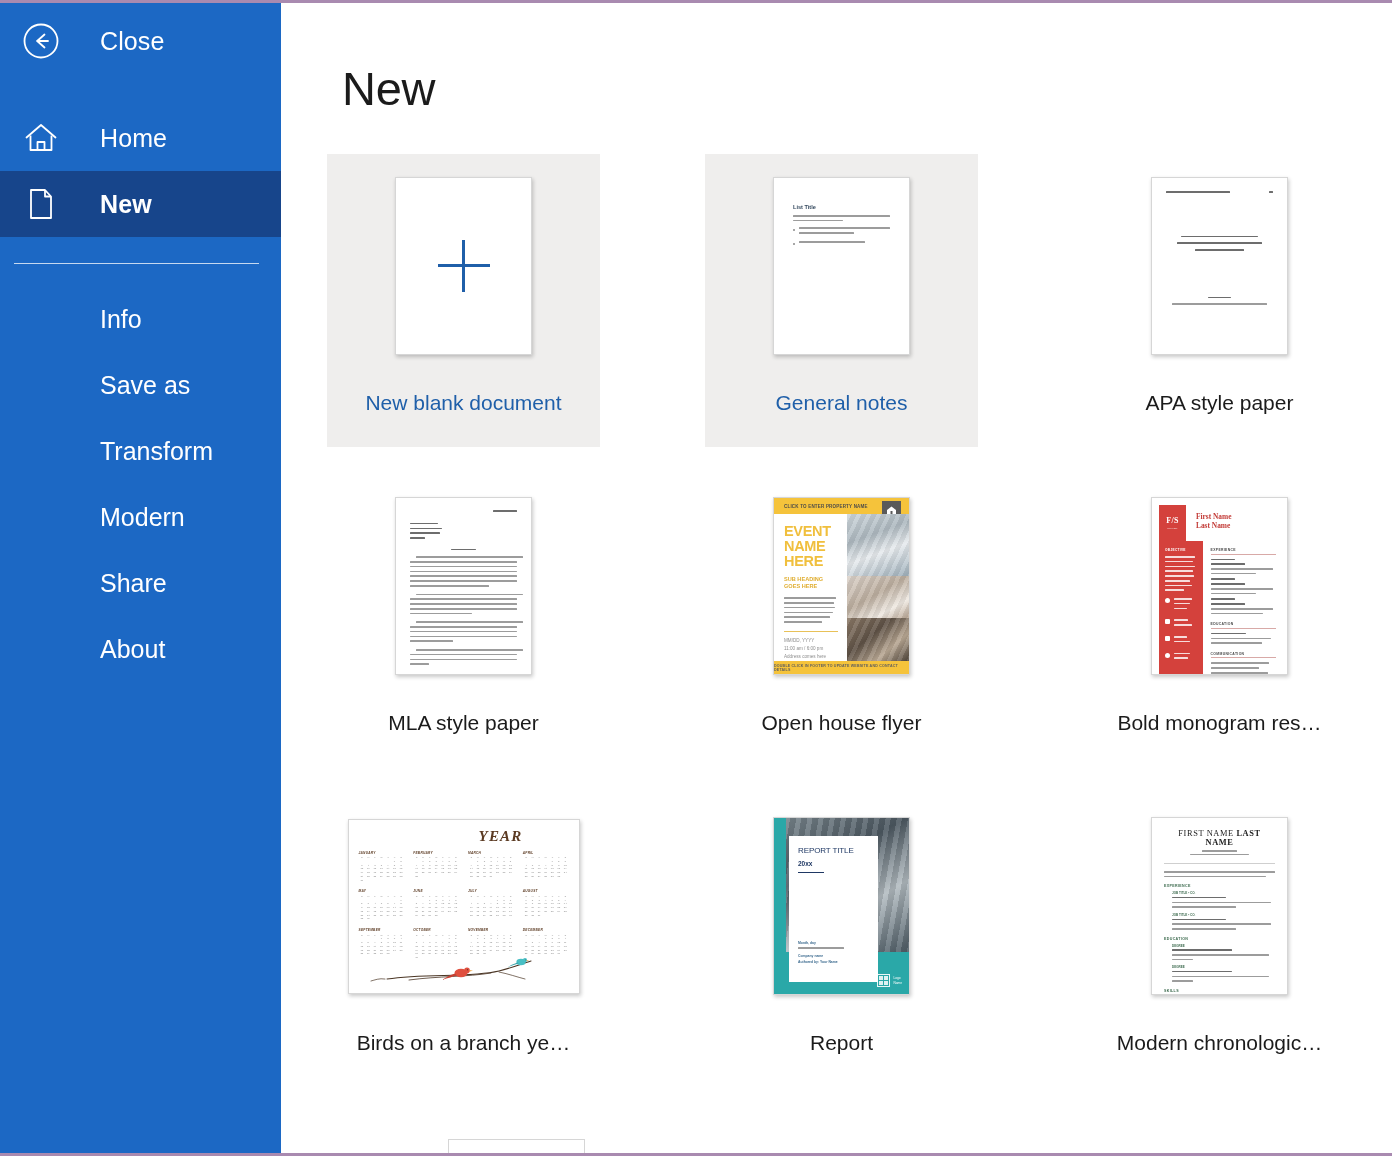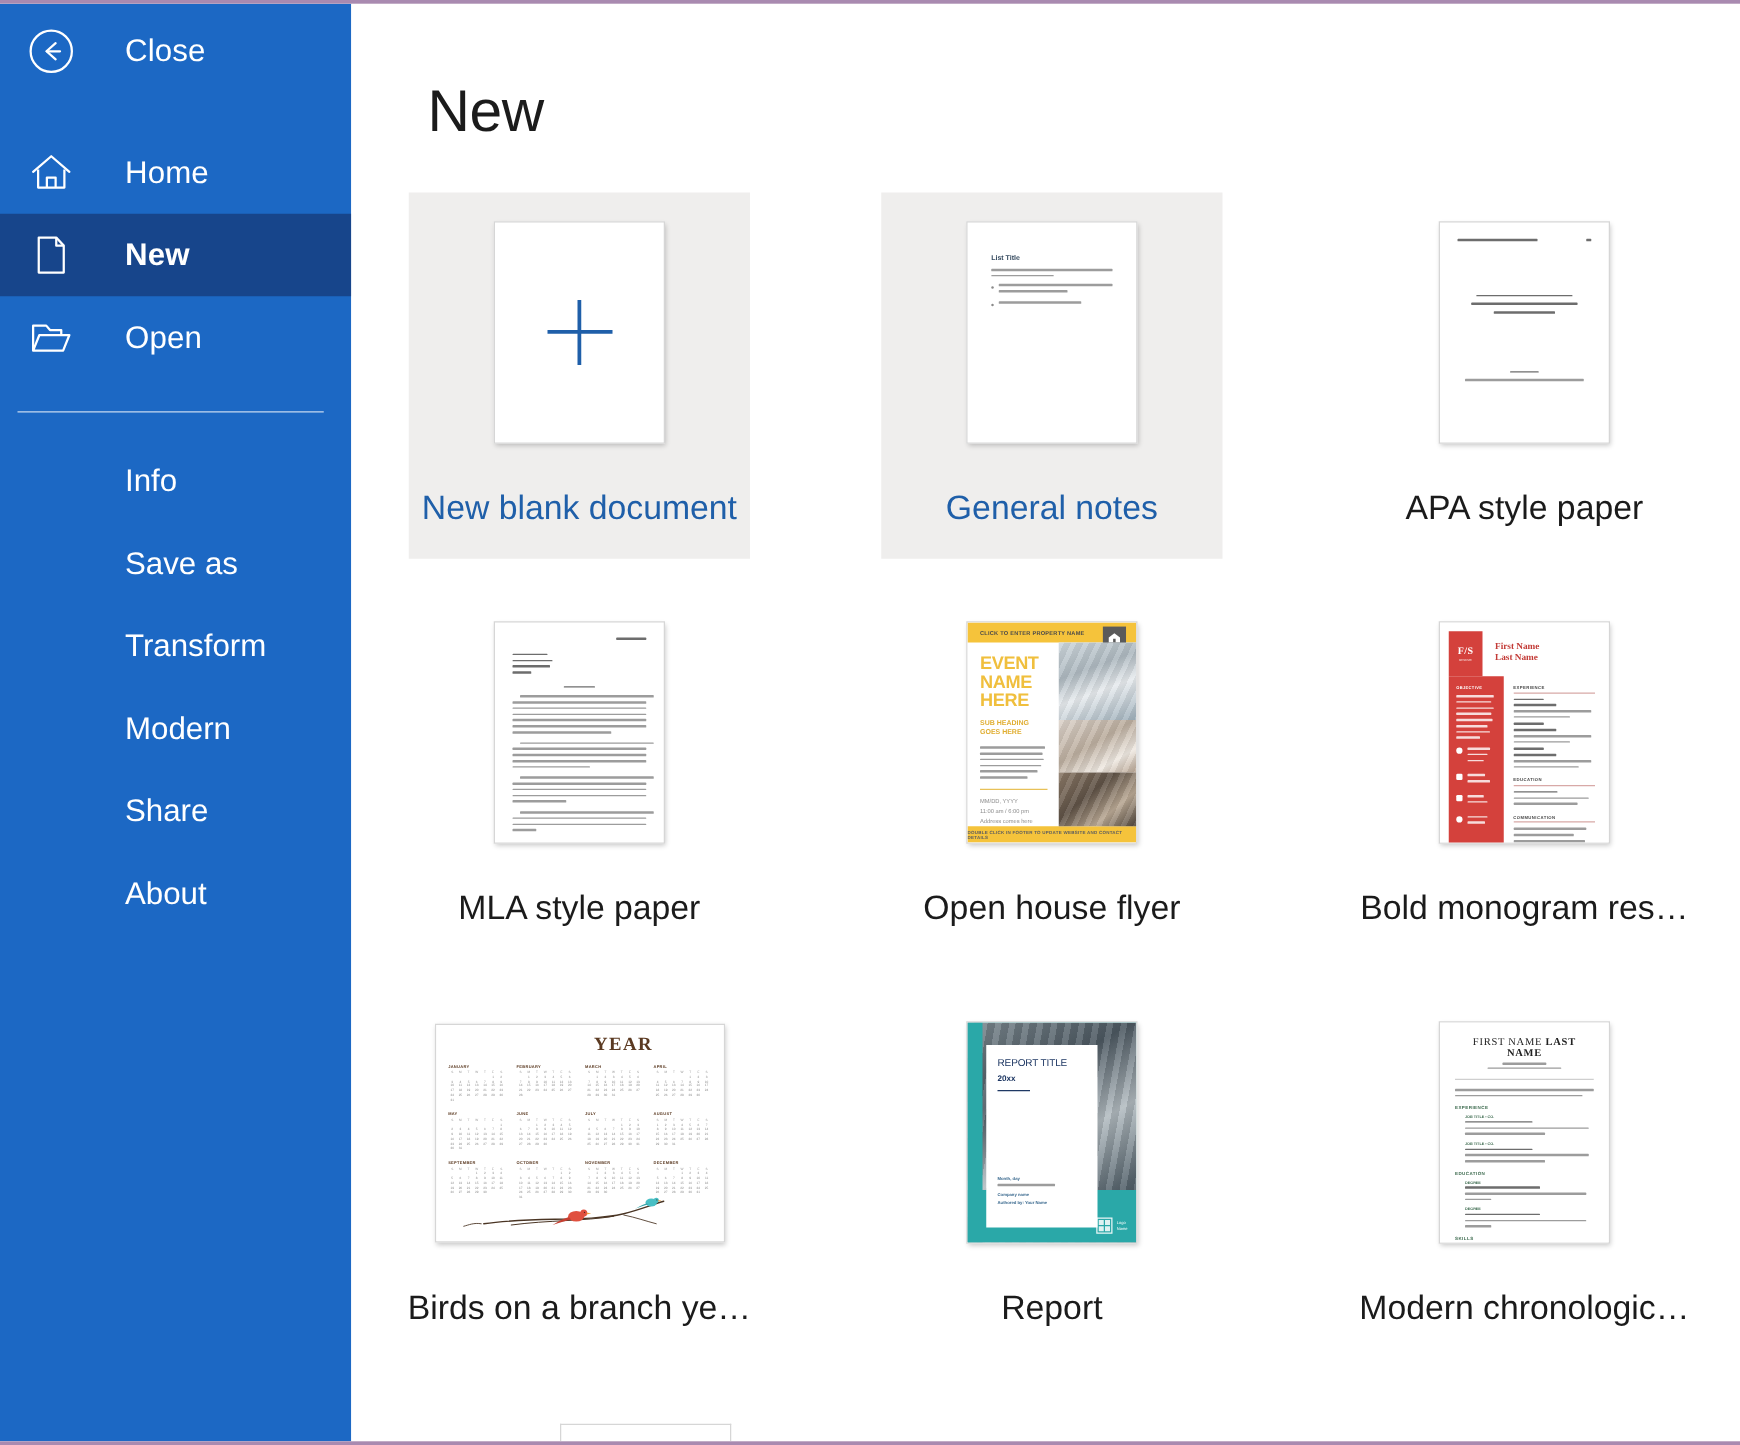--- a/index.html
+++ b/index.html
@@ -124,39 +124,39 @@
 
   .thumb-wrap {
     height: 208px;
     display: flex;
     align-items: center;
     justify-content: flex-end;
   }
 
   .card-label {
     margin-top: 20px;
-    font-size: 27px;
+    font-size: 21px;
     color: #1b1b1b;
     text-align: center;
     white-space: nowrap;
     line-height: 1.2;
   }
   .card.highlight .card-label { color: #1f5fa9; }
 
   
   .page {
     background: #ffffff;
     border: 1px solid #d6d6d6;
     box-shadow: 1px 2px 4px rgba(0,0,0,.22);
     position: relative;
     overflow: hidden;
   }
   .page.portrait { width: 137px; height: 178px; }
   .page.blank    { width: 137px; height: 178px; }
-  .page.wide     { width: 232px; height: 175px; }
+  .page.wide     { width: 232px; height: 175px; font-style: italic; }
 
   
   .plus {
     position: absolute; left: 50%; top: 50%;
     transform: translate(-50%,-50%);
     width: 52px; height: 52px;
   }
   .plus::before, .plus::after {
     content: ""; position: absolute; background: #1f5fa9;
   }
@@ -353,29 +353,20 @@
     <div class="nav-row selected">
       <div class="nav-icon">
         <svg width="38" height="38" viewBox="0 0 38 38">
           <path d="M9 5 H23 L29 11.5 V33 H9 Z" fill="none" stroke="#ffffff" stroke-width="1.8" stroke-linejoin="round"></path>
           <path d="M23 5 V11.5 H29" fill="none" stroke="#ffffff" stroke-width="1.8" stroke-linejoin="round"></path>
         </svg>
       </div>
       <div class="nav-label">New</div>
     </div>
 
-    <div class="nav-row">
-      <div class="nav-icon">
-        <svg width="38" height="38" viewBox="0 0 38 38">
-          <path d="M4.5 29.5 V9.5 H15 L18 13 H27 V17" fill="none" stroke="#ffffff" stroke-width="1.8" stroke-linejoin="round"></path>
-          <path d="M4.5 29.5 L9.5 17 H33.5 L28.5 29.5 Z" fill="none" stroke="#ffffff" stroke-width="1.8" stroke-linejoin="round"></path>
-        </svg>
-      </div>
-      <div class="nav-label">Open</div>
-    </div>
 
     <div class="divider"></div>
 
     <div class="sub-list">
       <div class="sub-row">
         <span>Info</span>
       </div>
       <div class="sub-row">
         <span>Save as</span>
       </div>

